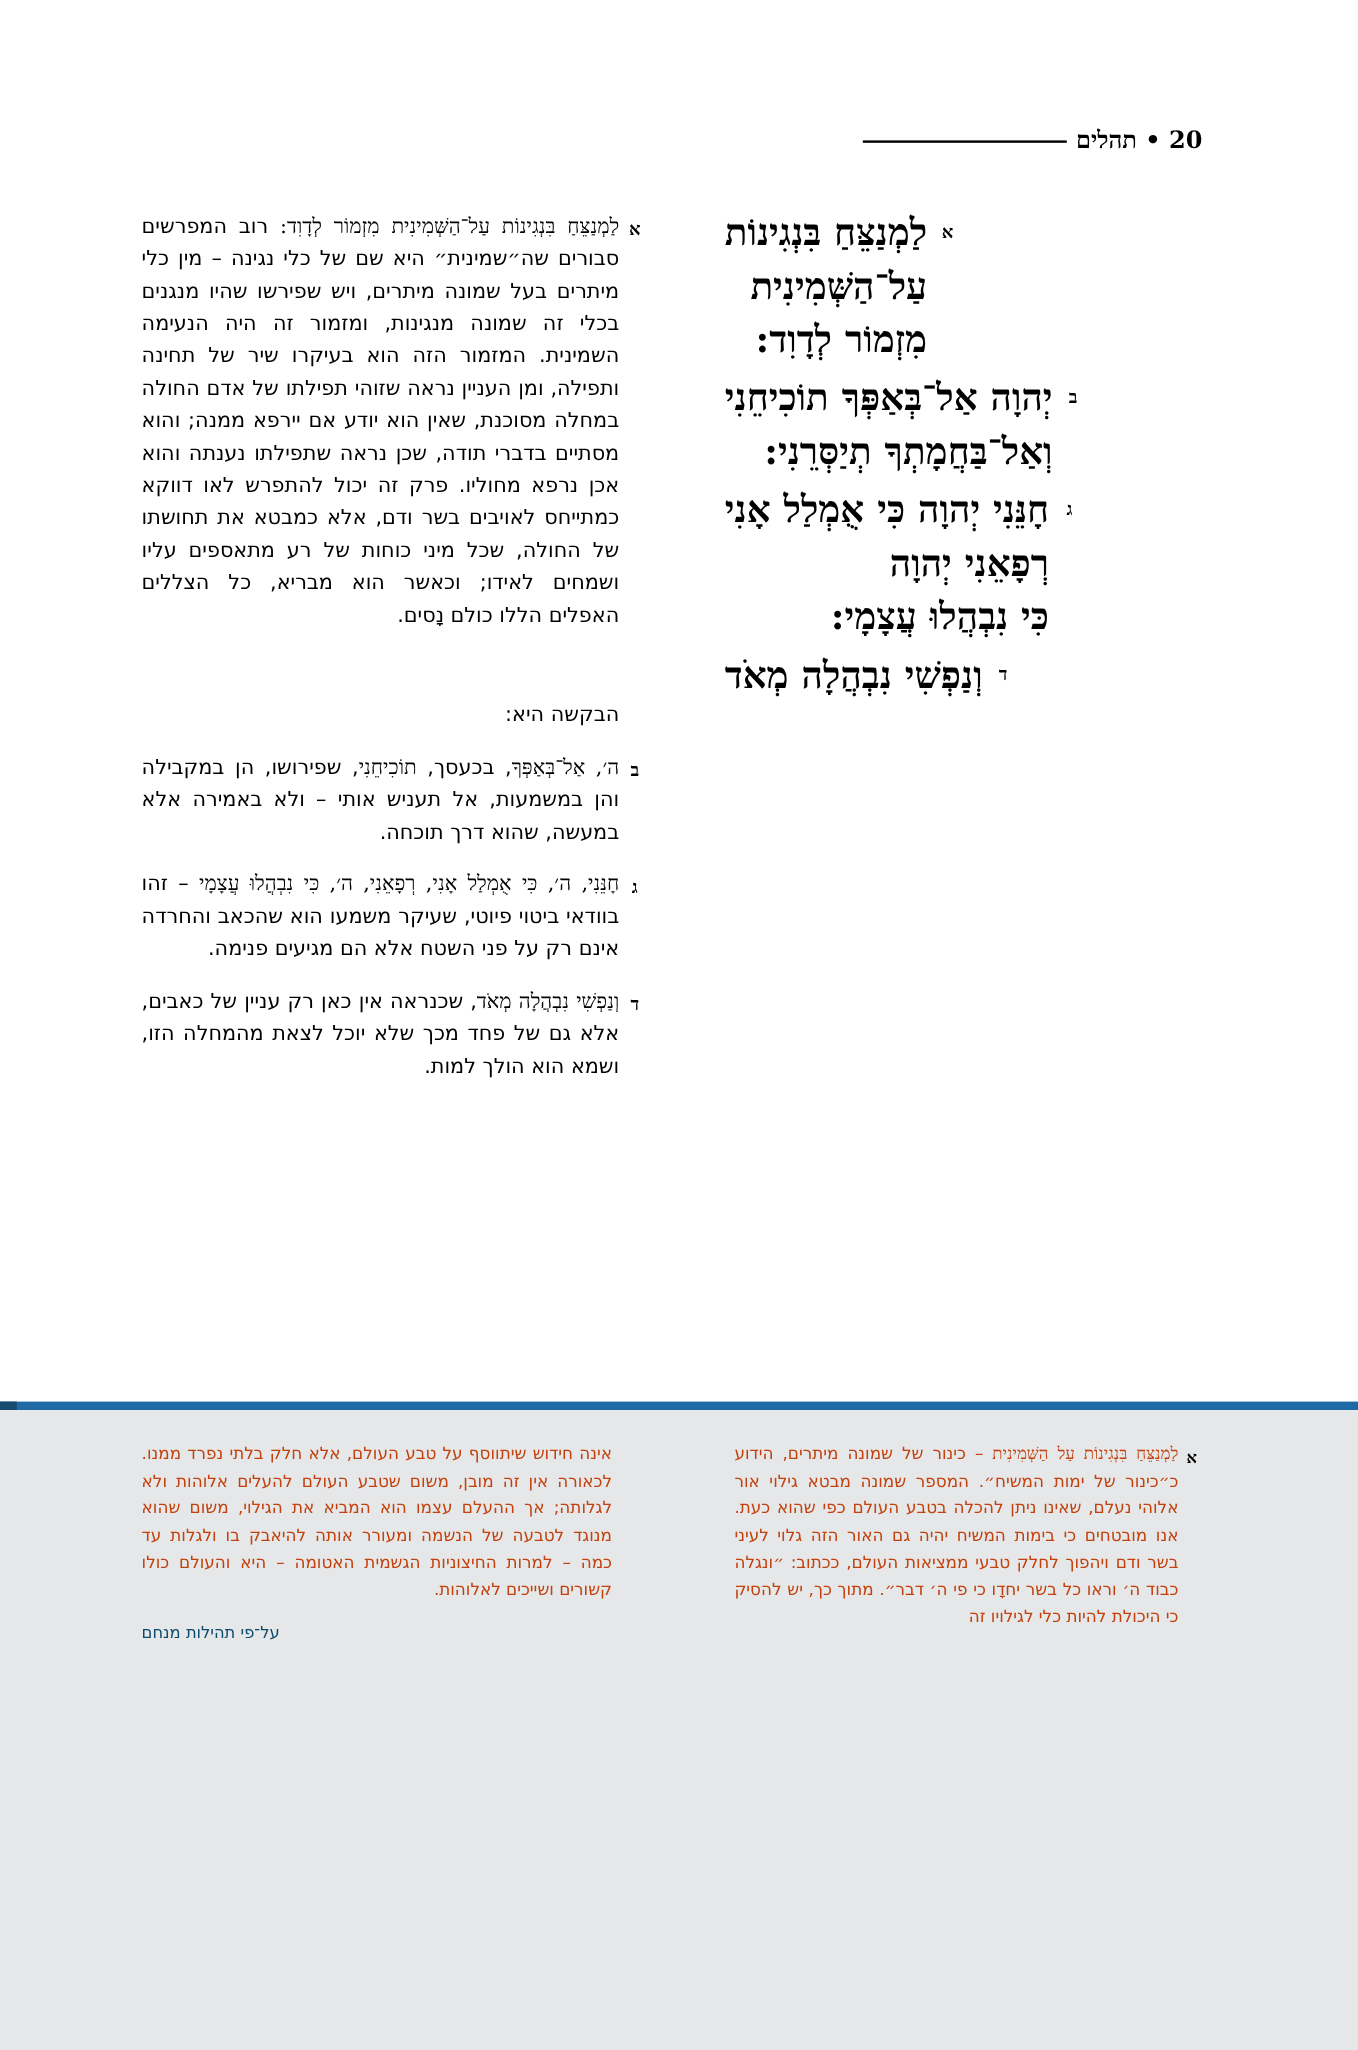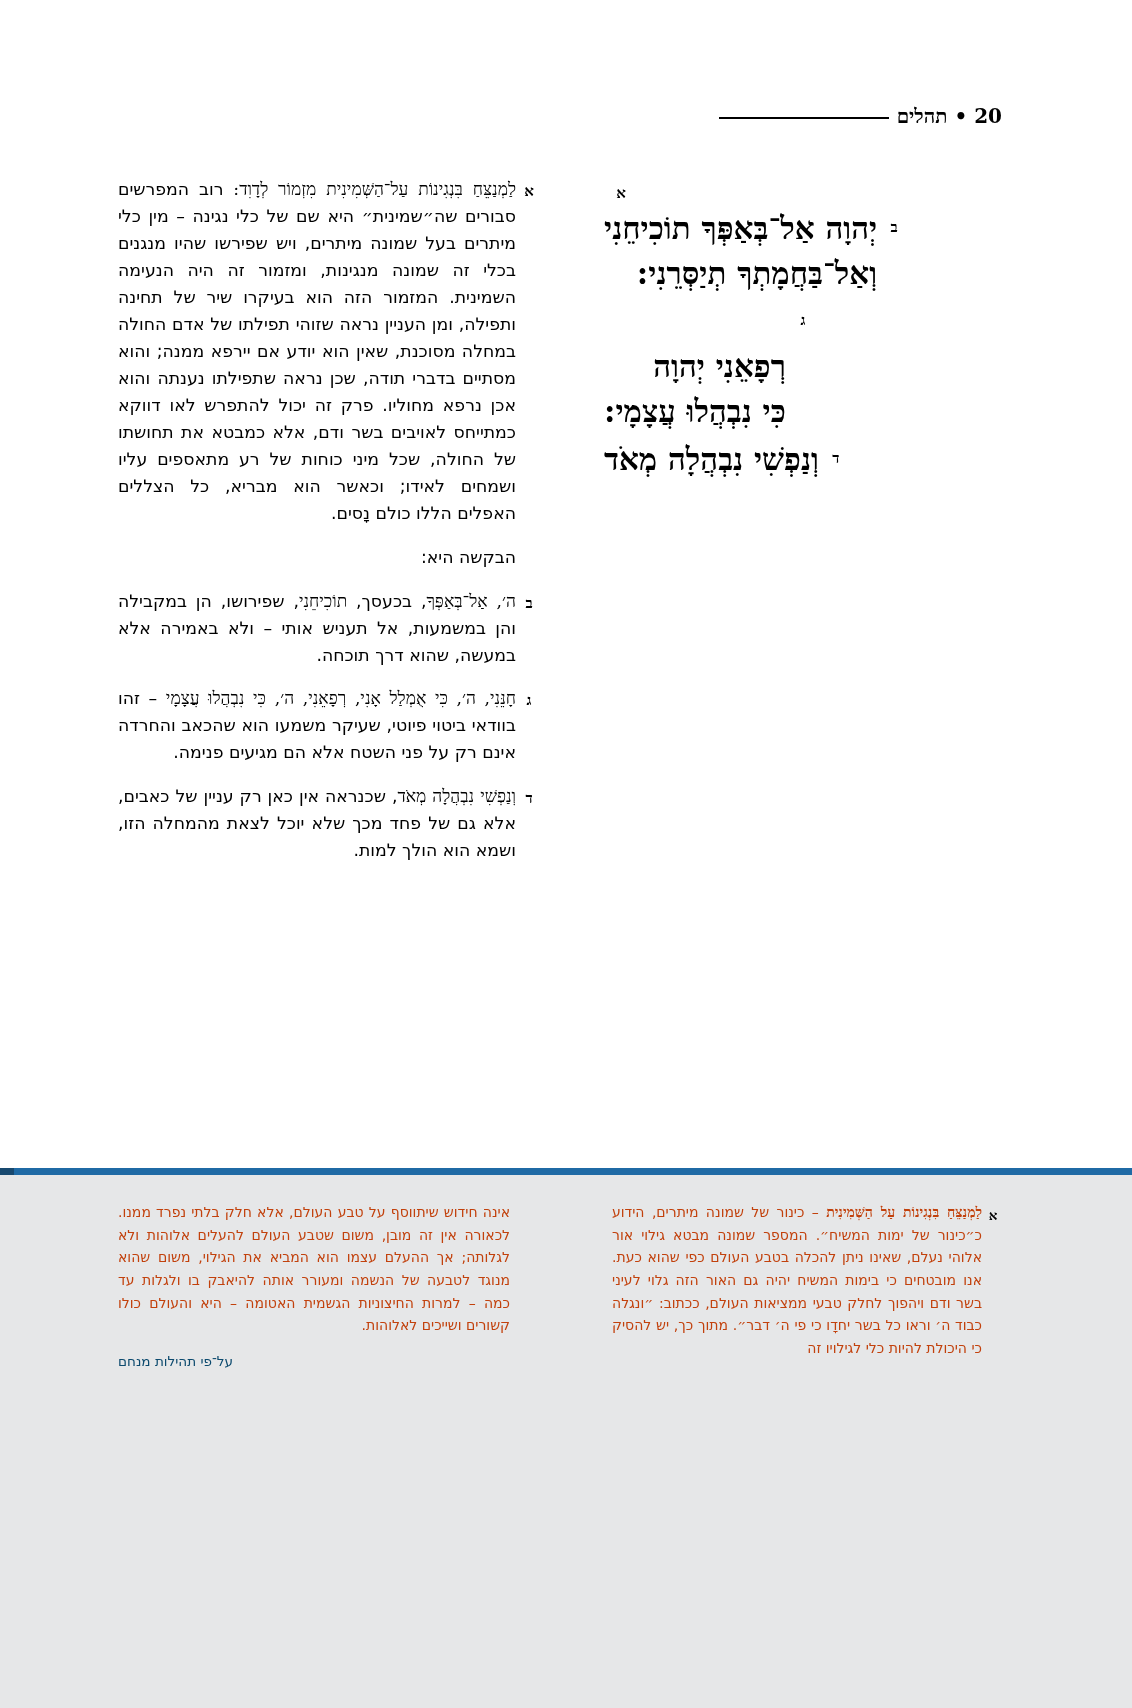--- a/index.html
+++ b/index.html
@@ -131,21 +131,21 @@
     line-height: 1.56;
     color: #000;
     text-align: justify;
     direction: rtl;
     hyphens: none;
   }
   .comm-text .lemma {
     font-family: "DejaVu Serif", "Liberation Serif", serif;
     font-weight: 400;
   }
-  .comm-text.nojust { text-align: right; }
+  .comm-text.nojust { text-align: right; margin-top: 39px; }
 
   
   .blue-rule {
     position: absolute;
     left: 0;
     right: 0;
     top: 1168px;
     height: 7px;
     background: #1f6aa5;
   }
@@ -198,21 +198,21 @@
     flex: 1 1 auto;
     font-family: "DejaVu Sans", "Liberation Sans", sans-serif;
     font-size: 14px;
     line-height: 1.62;
     color: #c2410c;
     text-align: justify;
     direction: rtl;
   }
   .footer-text .lemma {
     font-family: "DejaVu Serif", "Liberation Serif", serif;
-    font-weight: 700;
+    font-weight: 400;
   }
   .footer-source {
     margin-top: 16px;
     font-family: "DejaVu Sans", "Liberation Sans", sans-serif;
     font-size: 13.6px;
     color: #0c4a6e;
     text-align: left;
     direction: rtl;
   }
 </style>
@@ -229,34 +229,39 @@
     </span>
     <span class="header-rule"></span>
   </div>
 
   <div class="body-area">
 
     <div class="verse-col">
 
       <div class="verse-line-row">
         <span class="verse-marker">א</span>
+        <span class="verse-text">
+          <span>לַמְנַצֵּחַ בִּנְגִינוֹת</span><br>
+          <span>עַל־הַשְּׁמִינִית</span><br>
+          <span>מִזְמוֹר לְדָוִד:</span>
+        </span>
       </div>
 
       <div class="verse-line-row">
         <span class="verse-marker">ב</span>
         <span class="verse-text">
           <span>יְהוָה אַל־בְּאַפְּךָ תוֹכִיחֵנִי</span><br>
           <span>וְאַל־בַּחֲמָתְךָ תְיַסְּרֵנִי:</span>
         </span>
       </div>
 
       <div class="verse-line-row">
         <span class="verse-marker">ג</span>
         <span class="verse-text">
-          <br>
+          <span>חָנֵּנִי יְהוָה כִּי אֻמְלַל אָנִי</span><br>
           <span>רְפָאֵנִי יְהוָה</span><br>
           <span>כִּי נִבְהֲלוּ עֲצָמָי:</span>
         </span>
       </div>
 
       <div class="verse-line-row">
         <span class="verse-marker">ד</span>
         <span class="verse-text">
           <span>וְנַפְשִׁי נִבְהֲלָה מְאֹד</span>
         </span>

